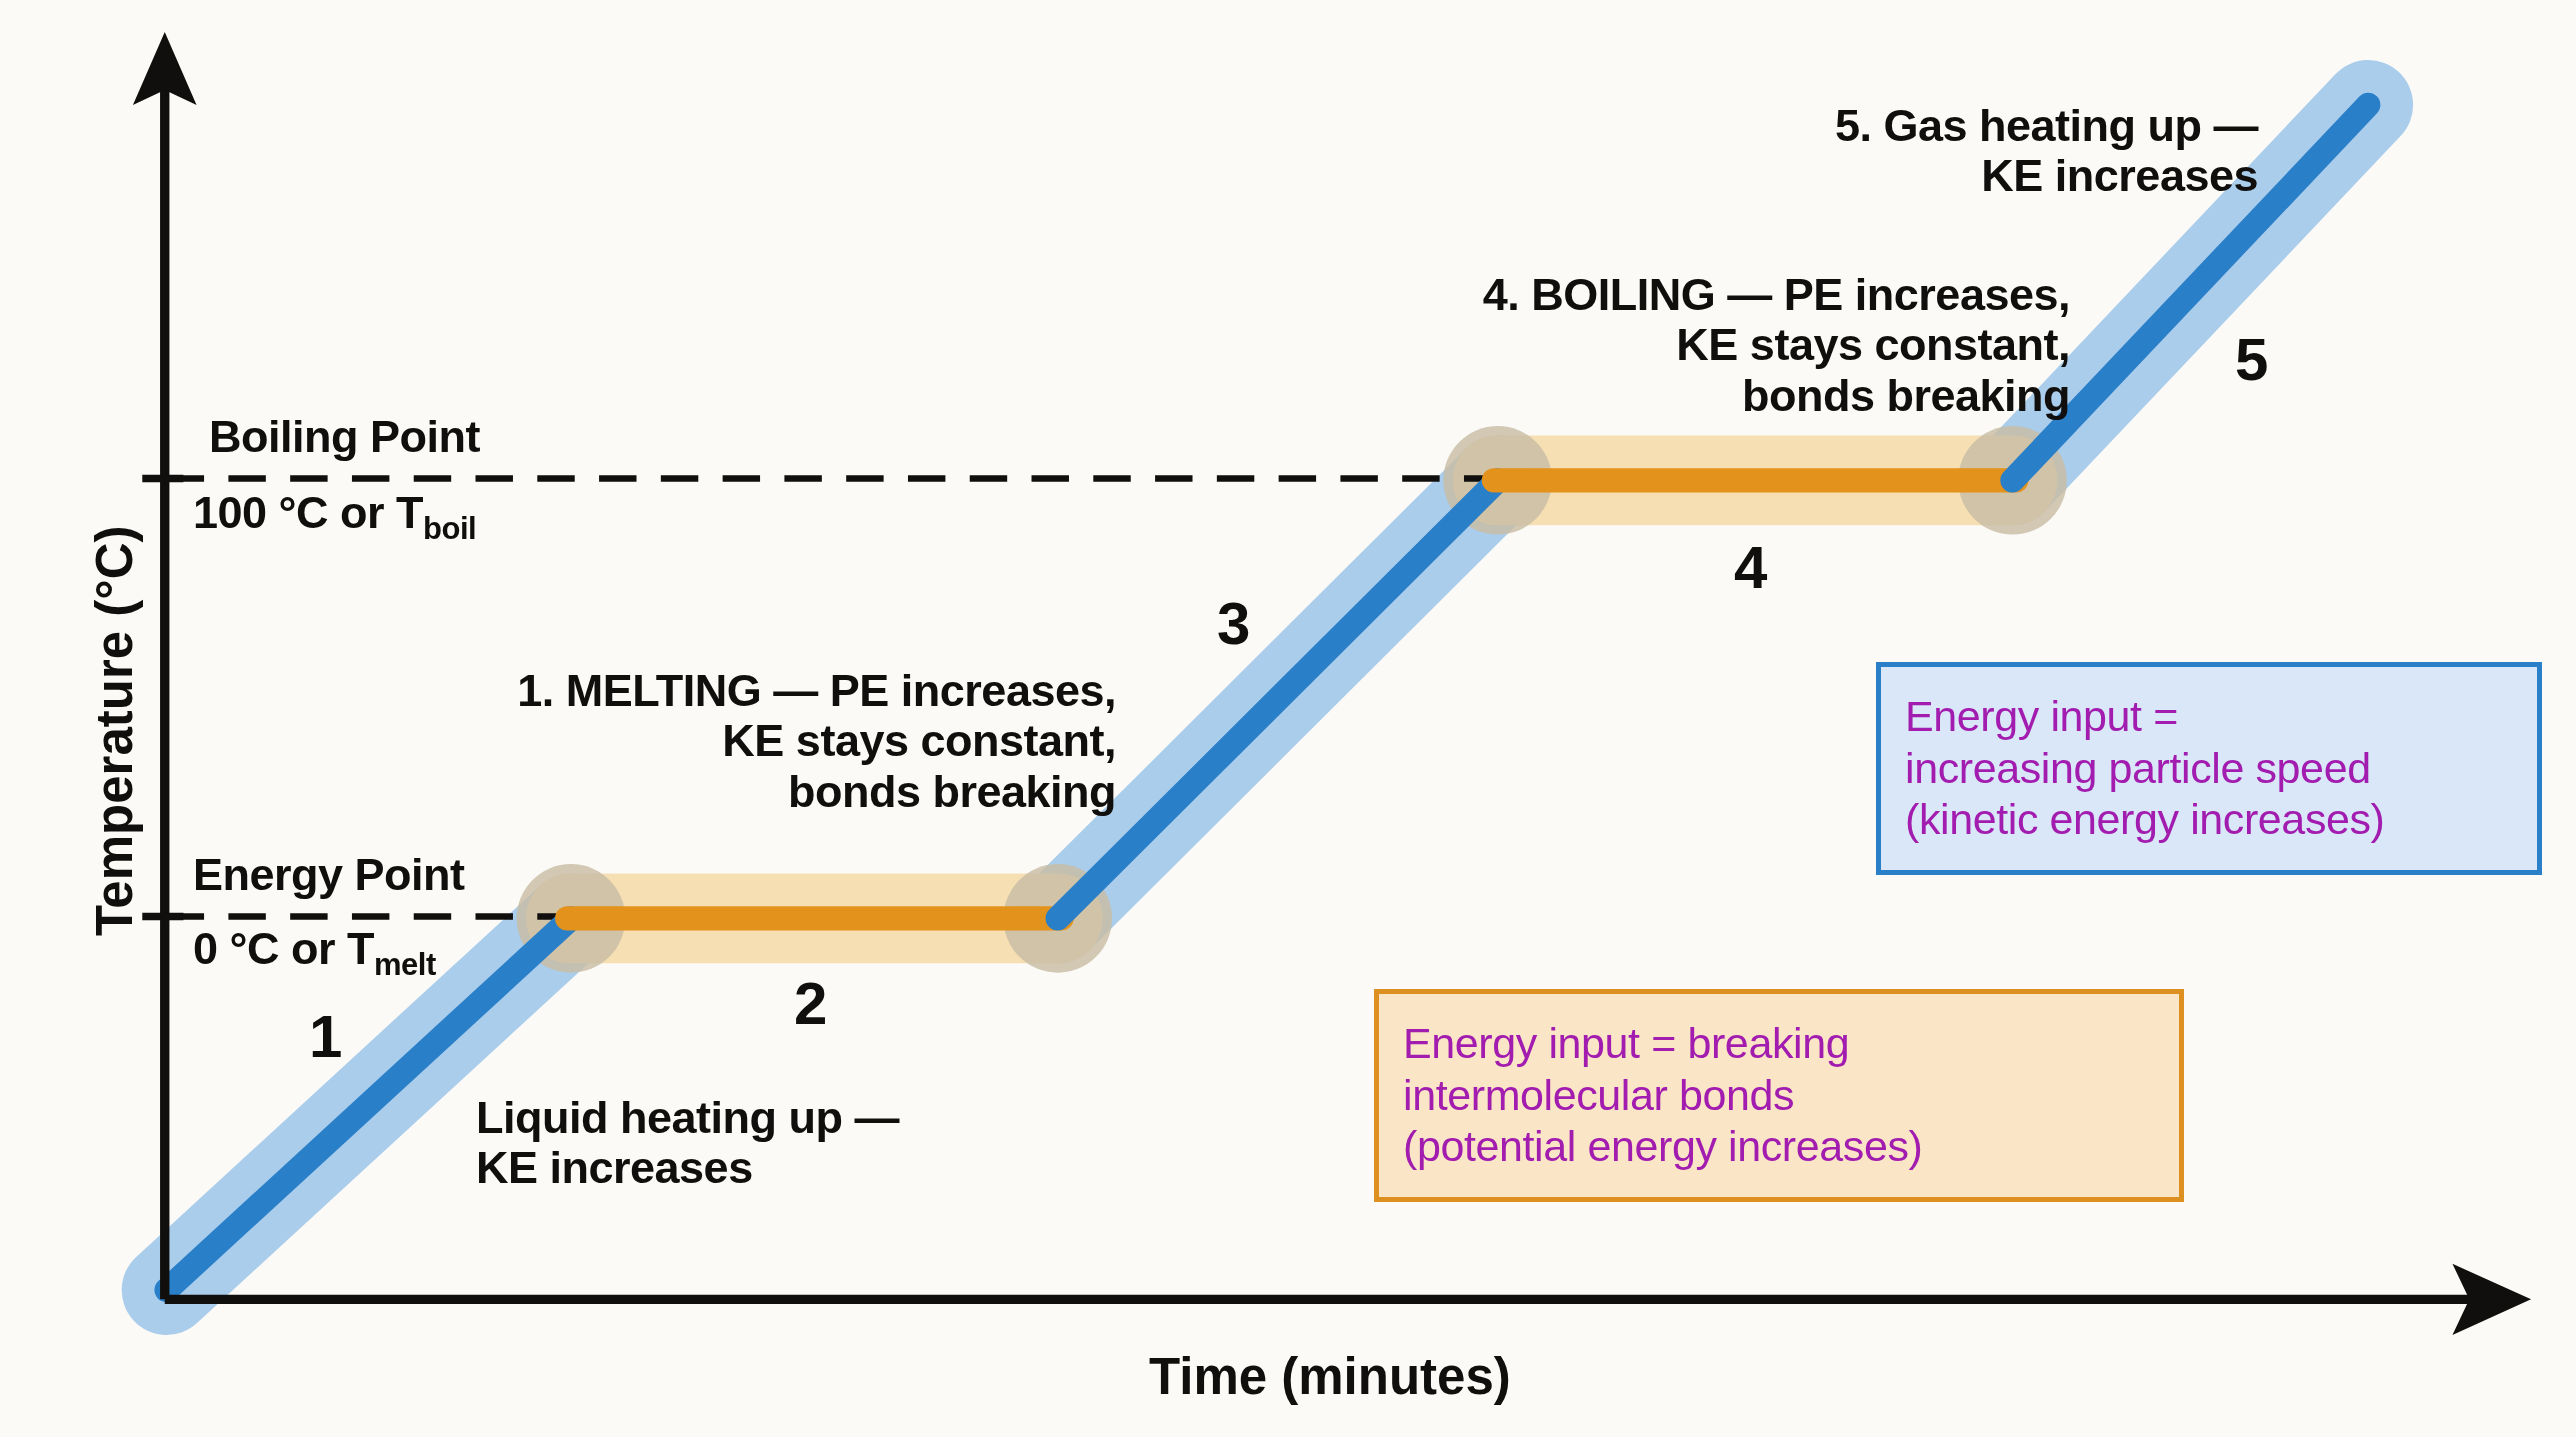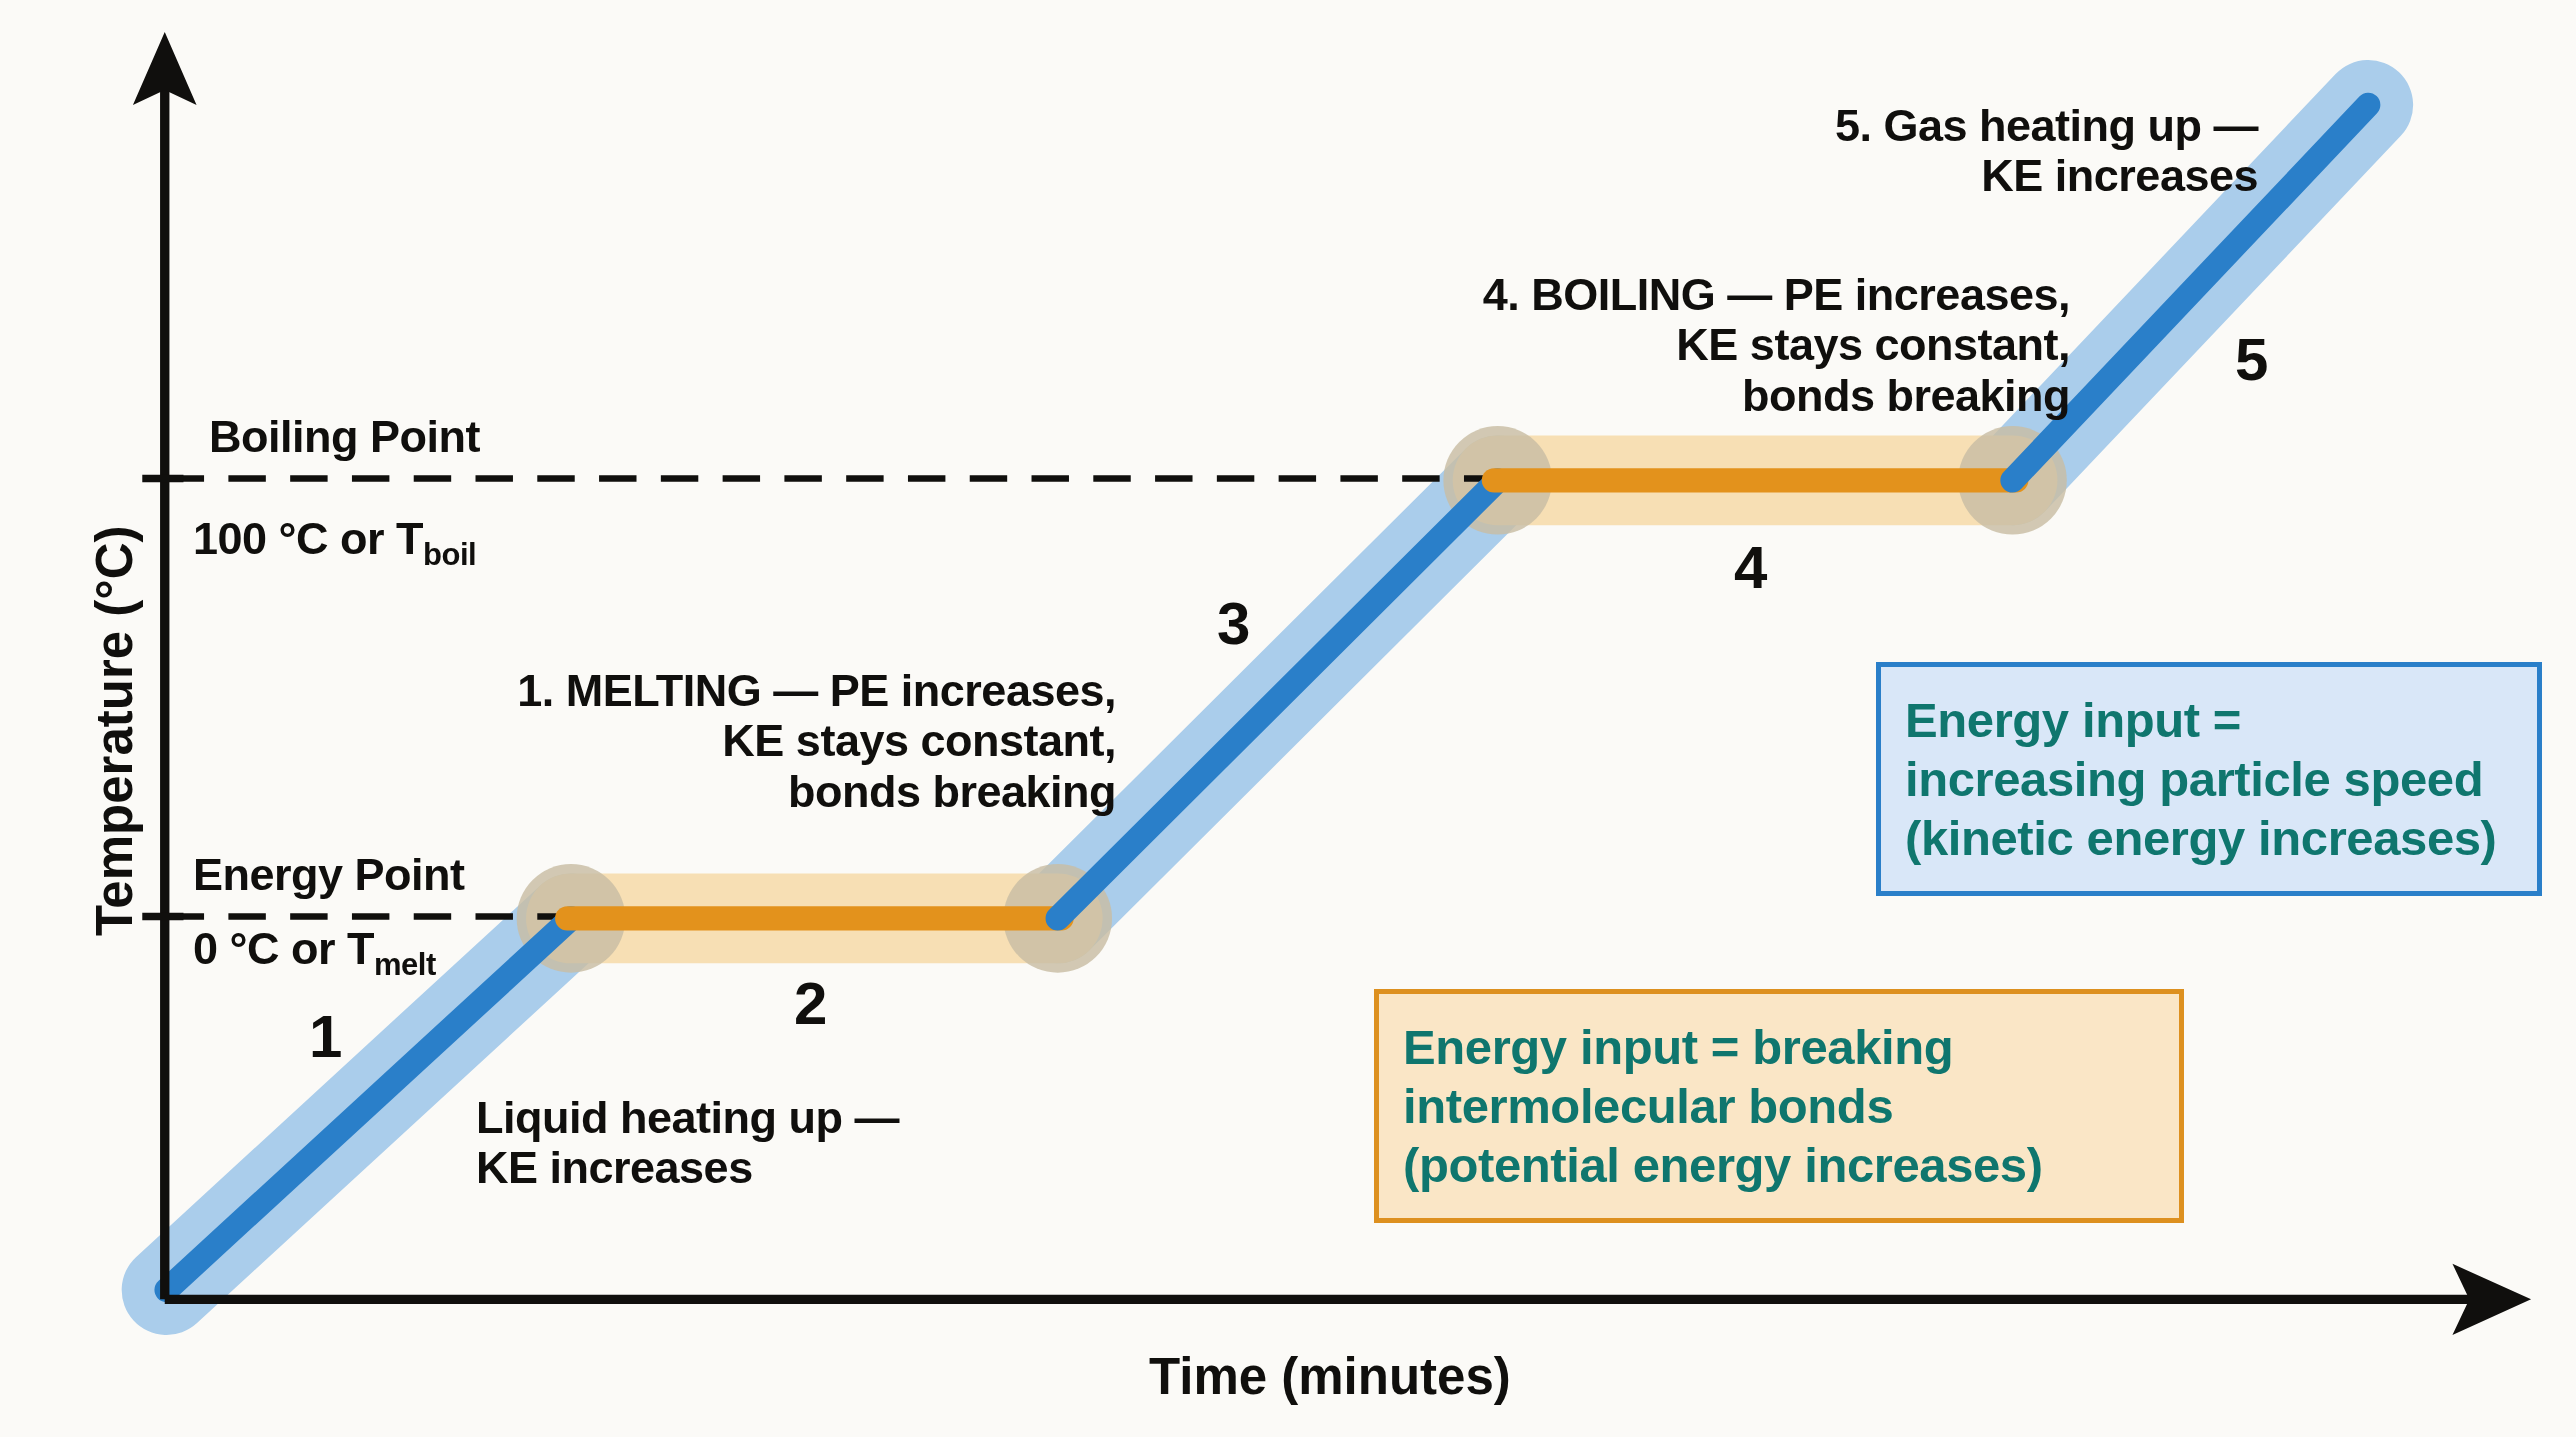--- a/index.html
+++ b/index.html
@@ -63,24 +63,24 @@
   .sub {
     font-size: 31px;
     vertical-align: baseline;
     position: relative;
     top: 11.2px;
     letter-spacing: -0.5px;
   }
   .callout {
     position: absolute;
     box-sizing: border-box;
-    font-size: 49px;
-    font-weight: bold;
+    font-size: 43px;
+    font-weight: normal;
     line-height: 1.2;
-    color: #0f766e;
+    color: #a21caf;
     letter-spacing: -0.4px;
     white-space: pre;
   }
   #callout-ke {
     left: 1876px;
     top: 662px;
     width: 666px;
     padding: 24px 20.6px 24px 24px;
     background: #d9e7f8;
     border: 5.6px solid #2a7fc9;
@@ -148,21 +148,21 @@
 
       <line x1="152" y1="511" x2="196" y2="511" stroke="#100f0d" stroke-width="8"></line>
       <line x1="152" y1="979" x2="196" y2="979" stroke="#100f0d" stroke-width="8"></line>
     </g>
   </svg>
 
   <div class="lbl axis-title" id="y-axis-title">Temperature (°C)</div>
   <div class="lbl axis-title" id="x-axis-title">Time (minutes)</div>
 
   <div class="lbl level-label" style="left:193px; top:412px;margin-left:16px;">Boiling Point</div>
-  <div class="lbl level-label" style="left:193px; top:514px;"><span>100 °C or T</span><span class="sub">boil</span></div>
+  <div class="lbl level-label" style="left:193px; top:488px;"><span>100 °C or T</span><span class="sub">boil</span></div>
 
   <div class="lbl level-label" style="left:193px; top:850px;">Energy Point</div>
   <div class="lbl level-label" style="left:193px; top:924px;"><span>0 °C or T</span><span class="sub">melt</span></div>
 
   <div class="lbl anno anno-left" style="left:476px; top:1093px;">Liquid heating up —
 KE increases</div>
 
   <div class="lbl anno" style="left:442px; top:666px; width:674px;">1. MELTING — PE increases,
 KE stays constant,
 bonds breaking</div>

